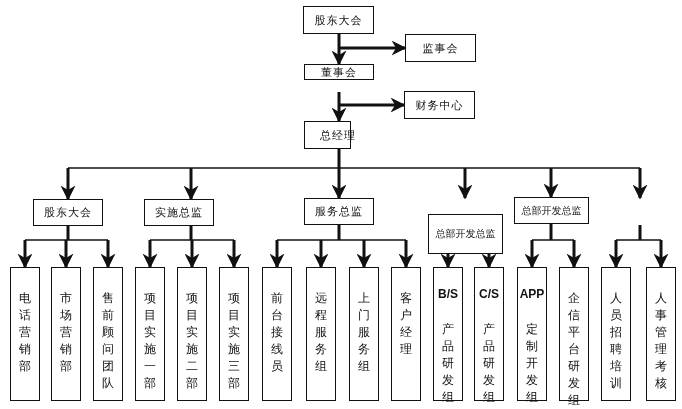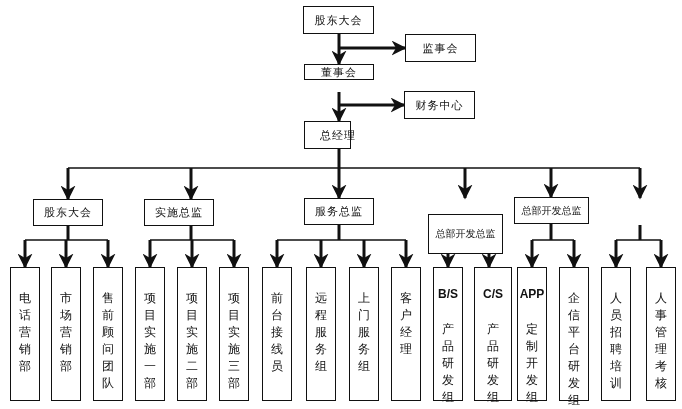--- a/index.html
+++ b/index.html
@@ -173,21 +173,21 @@
         <span class="ch">理</span>
       </div>
       <div class="box vbox" style="left: 433px; top: 267px; width: 30px; height: 134px; padding-top: 18px;">
         <span class="ch latin">B/S</span>
         <span class="ch">产</span>
         <span class="ch">品</span>
         <span class="ch">研</span>
         <span class="ch">发</span>
         <span class="ch">组</span>
       </div>
-      <div class="box vbox" style="left: 474px; top: 267px; width: 38px; height: 134px; padding-top: 18px;">
+      <div class="box vbox" style="left: 474px; top: 267px; width: 30px; height: 134px; padding-top: 18px;">
         <span class="ch latin">C/S</span>
         <span class="ch">产</span>
         <span class="ch">品</span>
         <span class="ch">研</span>
         <span class="ch">发</span>
         <span class="ch">组</span>
       </div>
       <div class="box vbox" style="left: 517px; top: 267px; width: 30px; height: 134px; padding-top: 18px;">
         <span class="ch latin">APP</span>
         <span class="ch">定</span>

